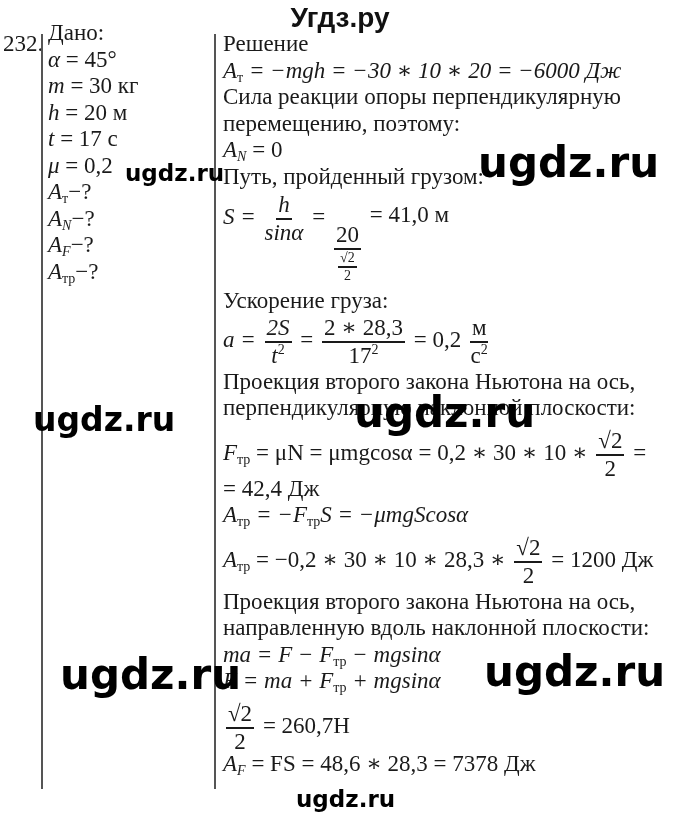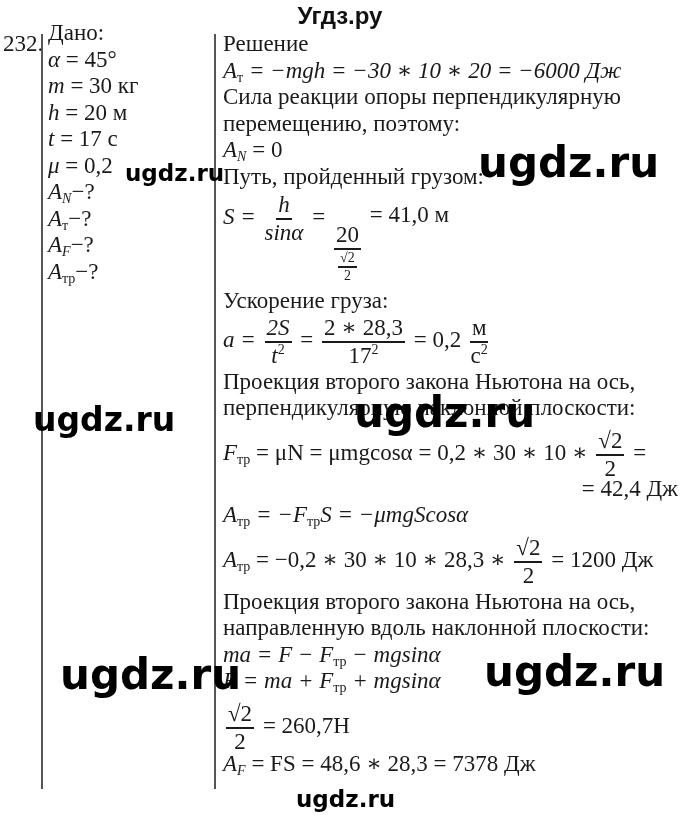--- a/index.html
+++ b/index.html
@@ -1,20 +1,20 @@
 <!DOCTYPE html>
 <html><head>
 <meta charset="utf-8">
 <style>
   html, body { margin:0; padding:0; background:#ffffff; }
   body { width:680px; height:820px; position:relative; overflow:hidden; color:#1a1a1a;
          font-family:"Liberation Serif","DejaVu Serif",serif; }
   .site-title { position:absolute; left:0; width:680px; top:2px; text-align:center;
                 font-family:"Liberation Sans","DejaVu Sans",sans-serif; font-weight:bold;
-                font-size:24px; color:#111; }
+                font-size:28px; color:#111; }
   .num { position:absolute; left:3px; top:31px; font-size:23px; }
   .vline { position:absolute; width:2px; background:#555; }
   .col-left { position:absolute; left:48px; top:20px; font-size:23px; line-height:26.5px; }
   .col-right { position:absolute; left:223px; top:31px; width:455px; font-size:23px; line-height:26.5px; }
   .row { white-space:nowrap; }
   .m { font-style:italic; }
   sub { font-size:14px; font-style:normal; vertical-align:-4px; line-height:0; }
   sub.i { font-style:italic; }
   sup { font-size:14px; vertical-align:9px; line-height:0; }
   .frac { display:inline-flex; flex-direction:column; align-items:center; vertical-align:middle; margin:0 3px; }
@@ -37,22 +37,22 @@
 <div class="vline" style="left:41px; top:34px; height:755px;"></div>
 <div class="vline" style="left:214px; top:34px; height:755px;"></div>
 
 <div class="col-left">
   <div class="row">Дано:</div>
   <div class="row"><span class="m">α</span><span> = 45°</span></div>
   <div class="row"><span class="m">m</span><span> = 30 кг</span></div>
   <div class="row"><span class="m">h</span><span> = 20 м</span></div>
   <div class="row"><span class="m">t</span><span> = 17 с</span></div>
   <div class="row"><span class="m">μ</span><span> = 0,2</span></div>
+  <div class="row"><span class="m">A</span><sub>т</sub><span>−?</span></div>
   <div class="row"><span class="m">A</span><sub class="i">N</sub><span>−?</span></div>
-  <div class="row"><span class="m">A</span><sub>т</sub><span>−?</span></div>
   <div class="row"><span class="m">A</span><sub class="i">F</sub><span>−?</span></div>
   <div class="row"><span class="m">A</span><sub>тр</sub><span>−?</span></div>
 </div>
 
 <div class="col-right">
   <div class="row">Решение</div>
   <div class="row"><span class="m">A</span><sub>т</sub> <span class="m">= −mgh = −30 ∗ 10 ∗ 20 = −6000 Дж</span></div>
   <div class="row">Сила реакции опоры перпендикулярную</div>
   <div class="row">перемещению, поэтому:</div>
   <div class="row"><span class="m">A</span><sub class="i">N</sub> <span>= 0</span></div>
@@ -97,21 +97,21 @@
   <div class="row">перпендикулярную наклонной плоскости:</div>
   <div class="gap"></div>
   <div class="row">
     <span class="m">F</span><sub>тр</sub> <span>= μN = μmgcosα = 0,2 ∗ 30 ∗ 10 ∗</span>
     <span class="frac">
         <span class="n">√2</span>
         <span class="d">2</span>
       </span>
     <span>=</span>
   </div>
-  <div class="row" style="margin-top:-6px;text-align:right;">= 42,4 Дж</div>
+  <div class="row" style="margin-top:-6px;">= 42,4 Дж</div>
   <div class="row">
     <span class="m">A</span><sub>тр</sub> <span class="m">= −F</span><sub>тр</sub><span class="m">S = −μmgScosα</span>
   </div>
   <div class="gap"></div>
   <div class="row">
     <span class="m">A</span><sub>тр</sub> <span>= −0,2 ∗ 30 ∗ 10 ∗ 28,3 ∗</span>
     <span class="frac">
         <span class="n">√2</span>
         <span class="d">2</span>
       </span>

